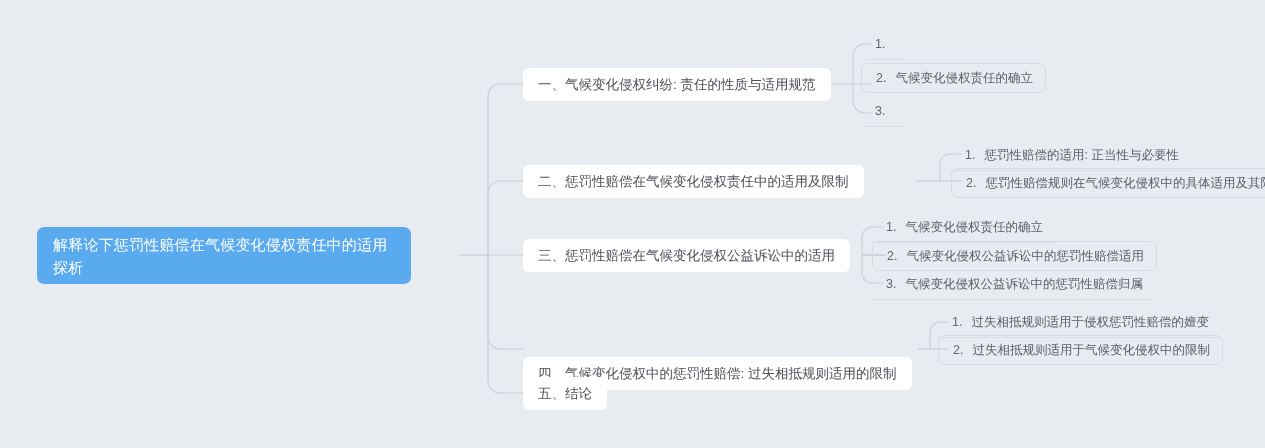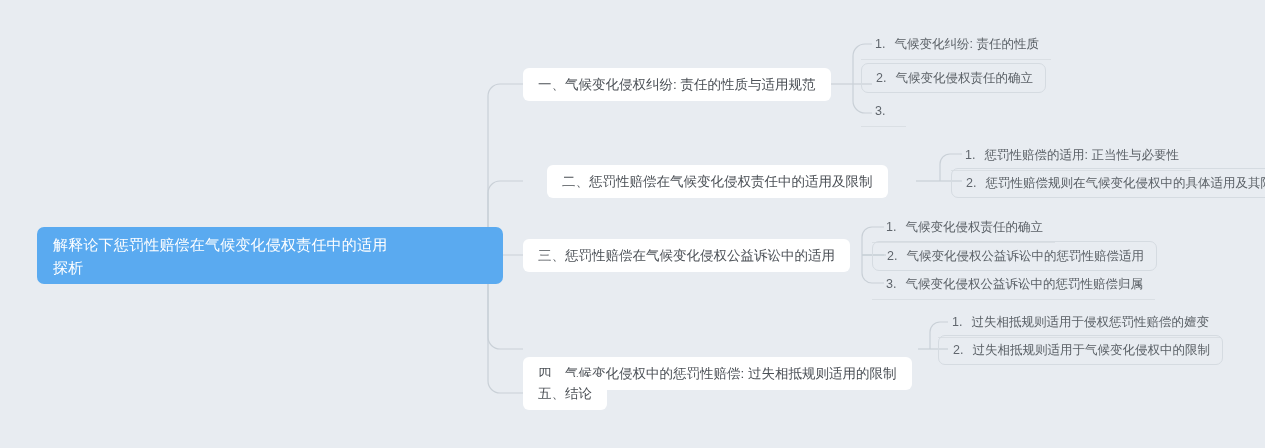--- a/index.html
+++ b/index.html
@@ -29,21 +29,21 @@
   .node {
     position: absolute;
     box-sizing: border-box;
     display: flex;
     align-items: center;
   }
   
   .root-node {
     left: 37px;
     top: 227px;
-    width: 466px;
+    width: 374px;
     height: 57px;
     background: #5aaaf0;
     border-radius: 7px;
     padding: 7px 16px;
     align-items: center;
   }
   .root-label {
     color: #ffffff;
     font-size: 15px;
     line-height: 23px;
@@ -157,36 +157,35 @@
   </svg>
 
   <div class="node root-node">
     <span class="root-label">解释论下惩罚性赔偿在气候变化侵权责任中的适用
 探析</span>
   </div>
 
   <div class="node l1-node" style="left:523px; top:68px;">
     <span class="l1-label">一、气候变化侵权纠纷: 责任的性质与适用规范</span>
   </div>
-  <div class="node l1-node" style="left:523px; top:165px;margin-left:24px;">
+  <div class="node l1-node" style="left:523px; top:165px;">
     <span class="l1-label">二、惩罚性赔偿在气候变化侵权责任中的适用及限制</span>
   </div>
   <div class="node l1-node" style="left:523px; top:239px;">
     <span class="l1-label">三、惩罚性赔偿在气候变化侵权公益诉讼中的适用</span>
   </div>
   <div class="node l1-node" style="left:523px; top:333px;margin-top:24px;">
     <span class="l1-label">四、气候变化侵权中的惩罚性赔偿: 过失相抵规则适用的限制</span>
   </div>
   <div class="node l1-node" style="left:523px; top:377px;">
     <span class="l1-label">五、结论</span>
   </div>
 
   <div class="node l2-node" style="left:861px; top:30px;">
     <span class="l2-index">1.</span>
-    <span class="l2-label">气候变化纠纷: 责任的性质</span>
   </div>
   <div class="node l2-node boxed" style="left:861px; top:63px;">
     <span class="l2-index">2.</span>
     <span class="l2-label">气候变化侵权责任的确立</span>
   </div>
   <div class="node l2-node" style="left:861px; top:97px;">
     <span class="l2-index">3.</span>
   </div>
 
   <div class="node l2-node" style="left:951px; top:141px;">

